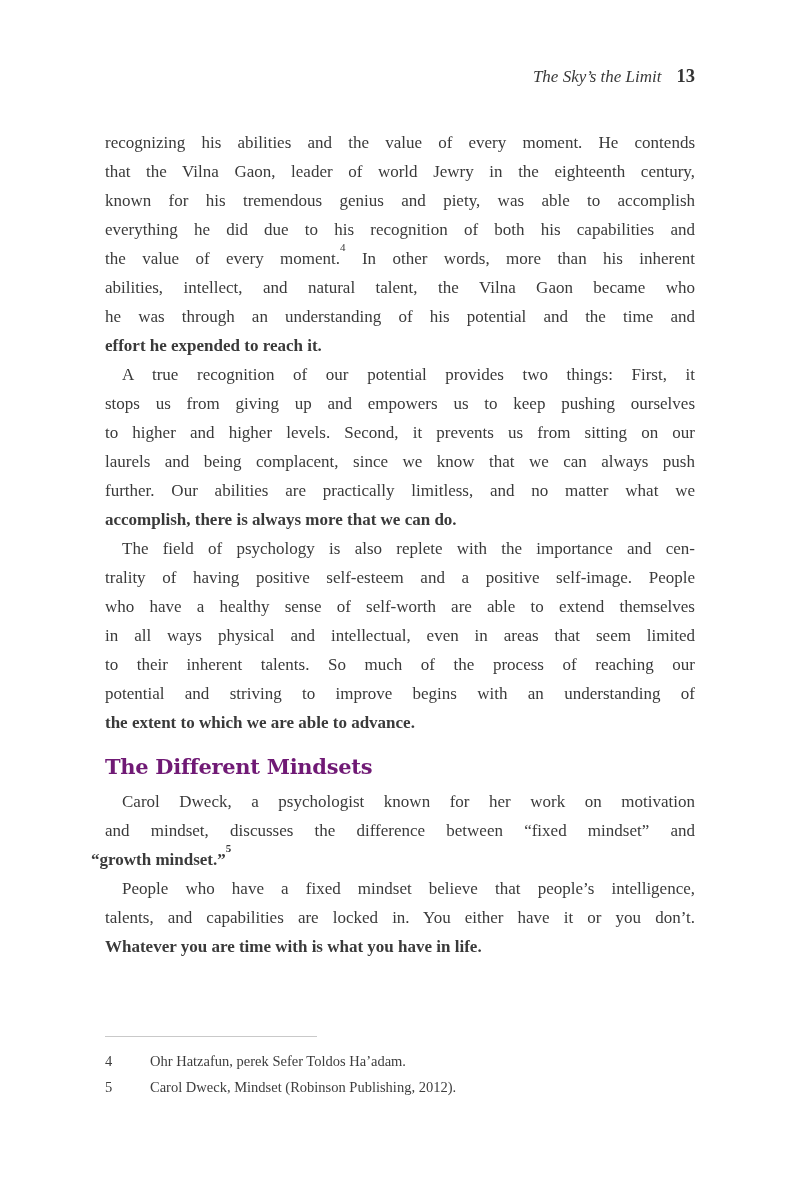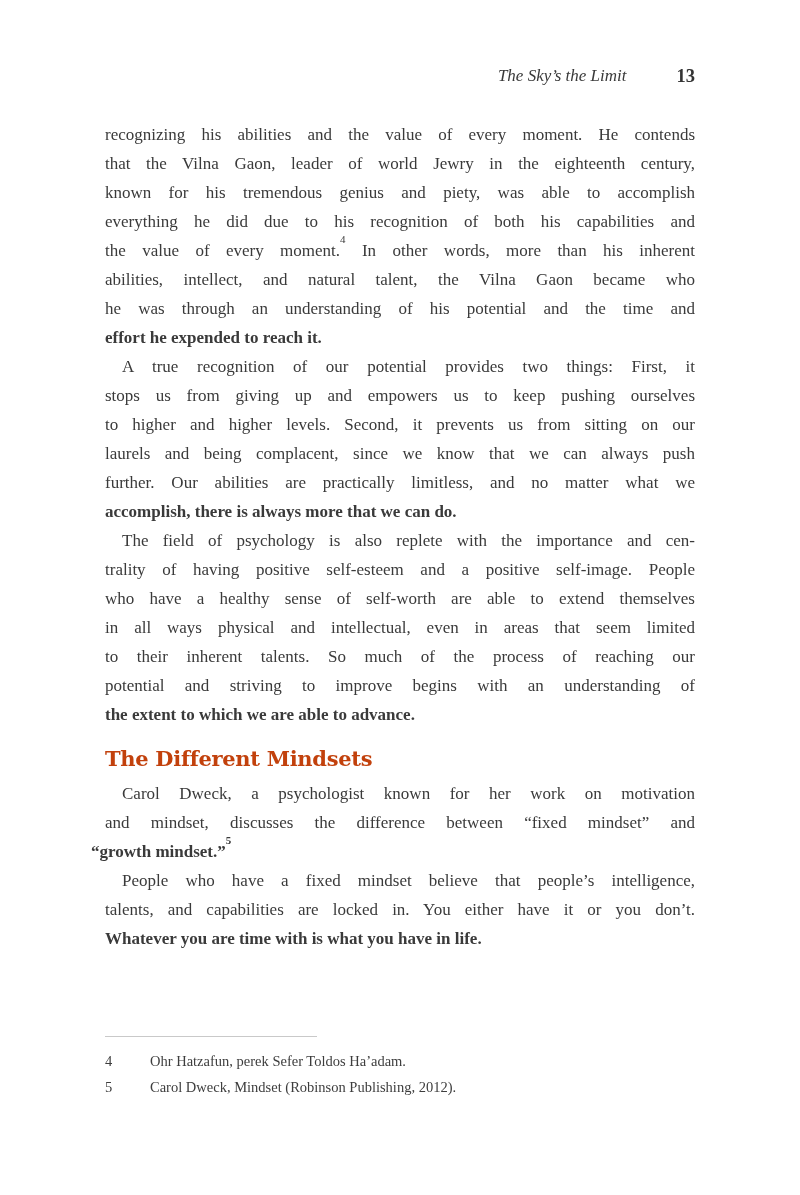--- a/index.html
+++ b/index.html
@@ -17,41 +17,40 @@
     color: #3a3a3a;
     overflow: hidden;
   }
 
   
   .running-head {
     position: absolute;
     top: 66px;
     right: 105px;
     display: flex;
-    align-items: flex-start;
-    gap: 35px;
+    align-items: center;
   }
   .rh-title {
     font-style: italic;
     font-size: 17px;
     color: #3a3a3a;
   }
   .rh-num {
     font-weight: bold;
     font-size: 18.5px;
     margin-left: 15px;
     color: #333333;
     font-style: normal;
   }
 
   
   .text-block {
     position: absolute;
     left: 105px;
-    top: 120px;
+    top: 128px;
     width: 590px;
     font-size: 17px;
     line-height: 29px;
   }
   .para { margin: 0; }
   .line {
     text-align: justify;
     text-align-last: justify;
   }
   .line.last {
@@ -68,21 +67,21 @@
     position: relative;
     top: -6px;
   }
 
   .section-heading {
     font-family: "DejaVu Serif", serif;
     font-weight: bold;
     font-size: 21px;
     line-height: 26px;
     letter-spacing: -0.3px;
-    color: #c2410c;
+    color: #701a75;
     margin: 17px 0 7px 0;
   }
 
   
   .footnotes {
     position: absolute;
     left: 105px;
     top: 1036px;
     width: 590px;
     font-size: 14.5px;

